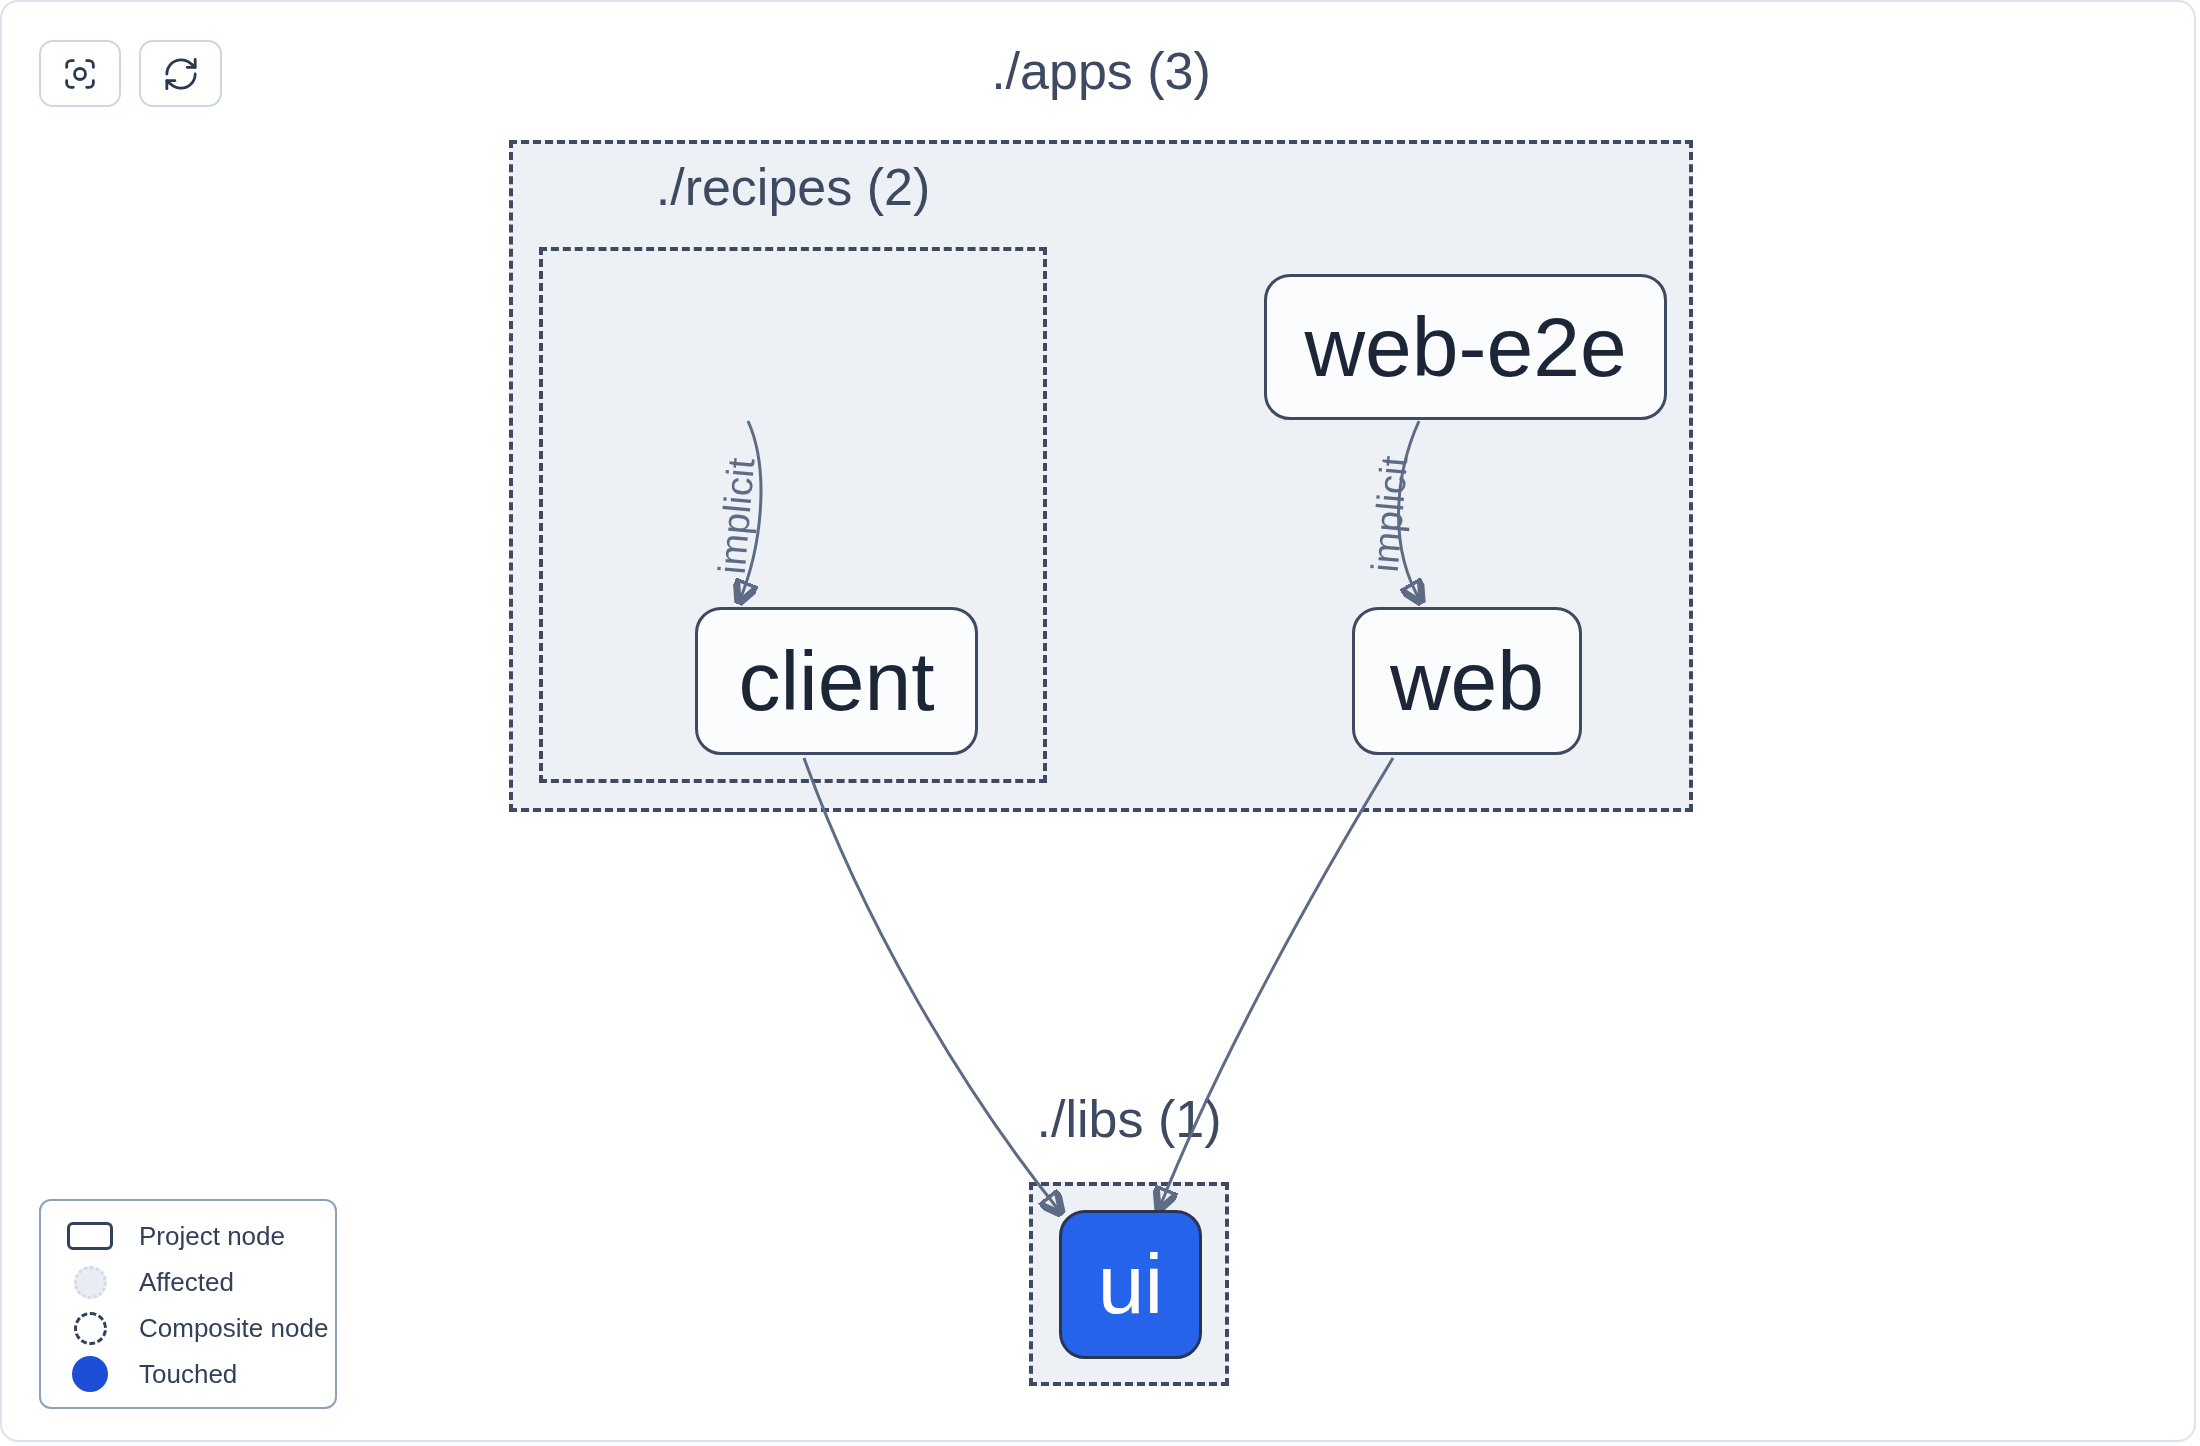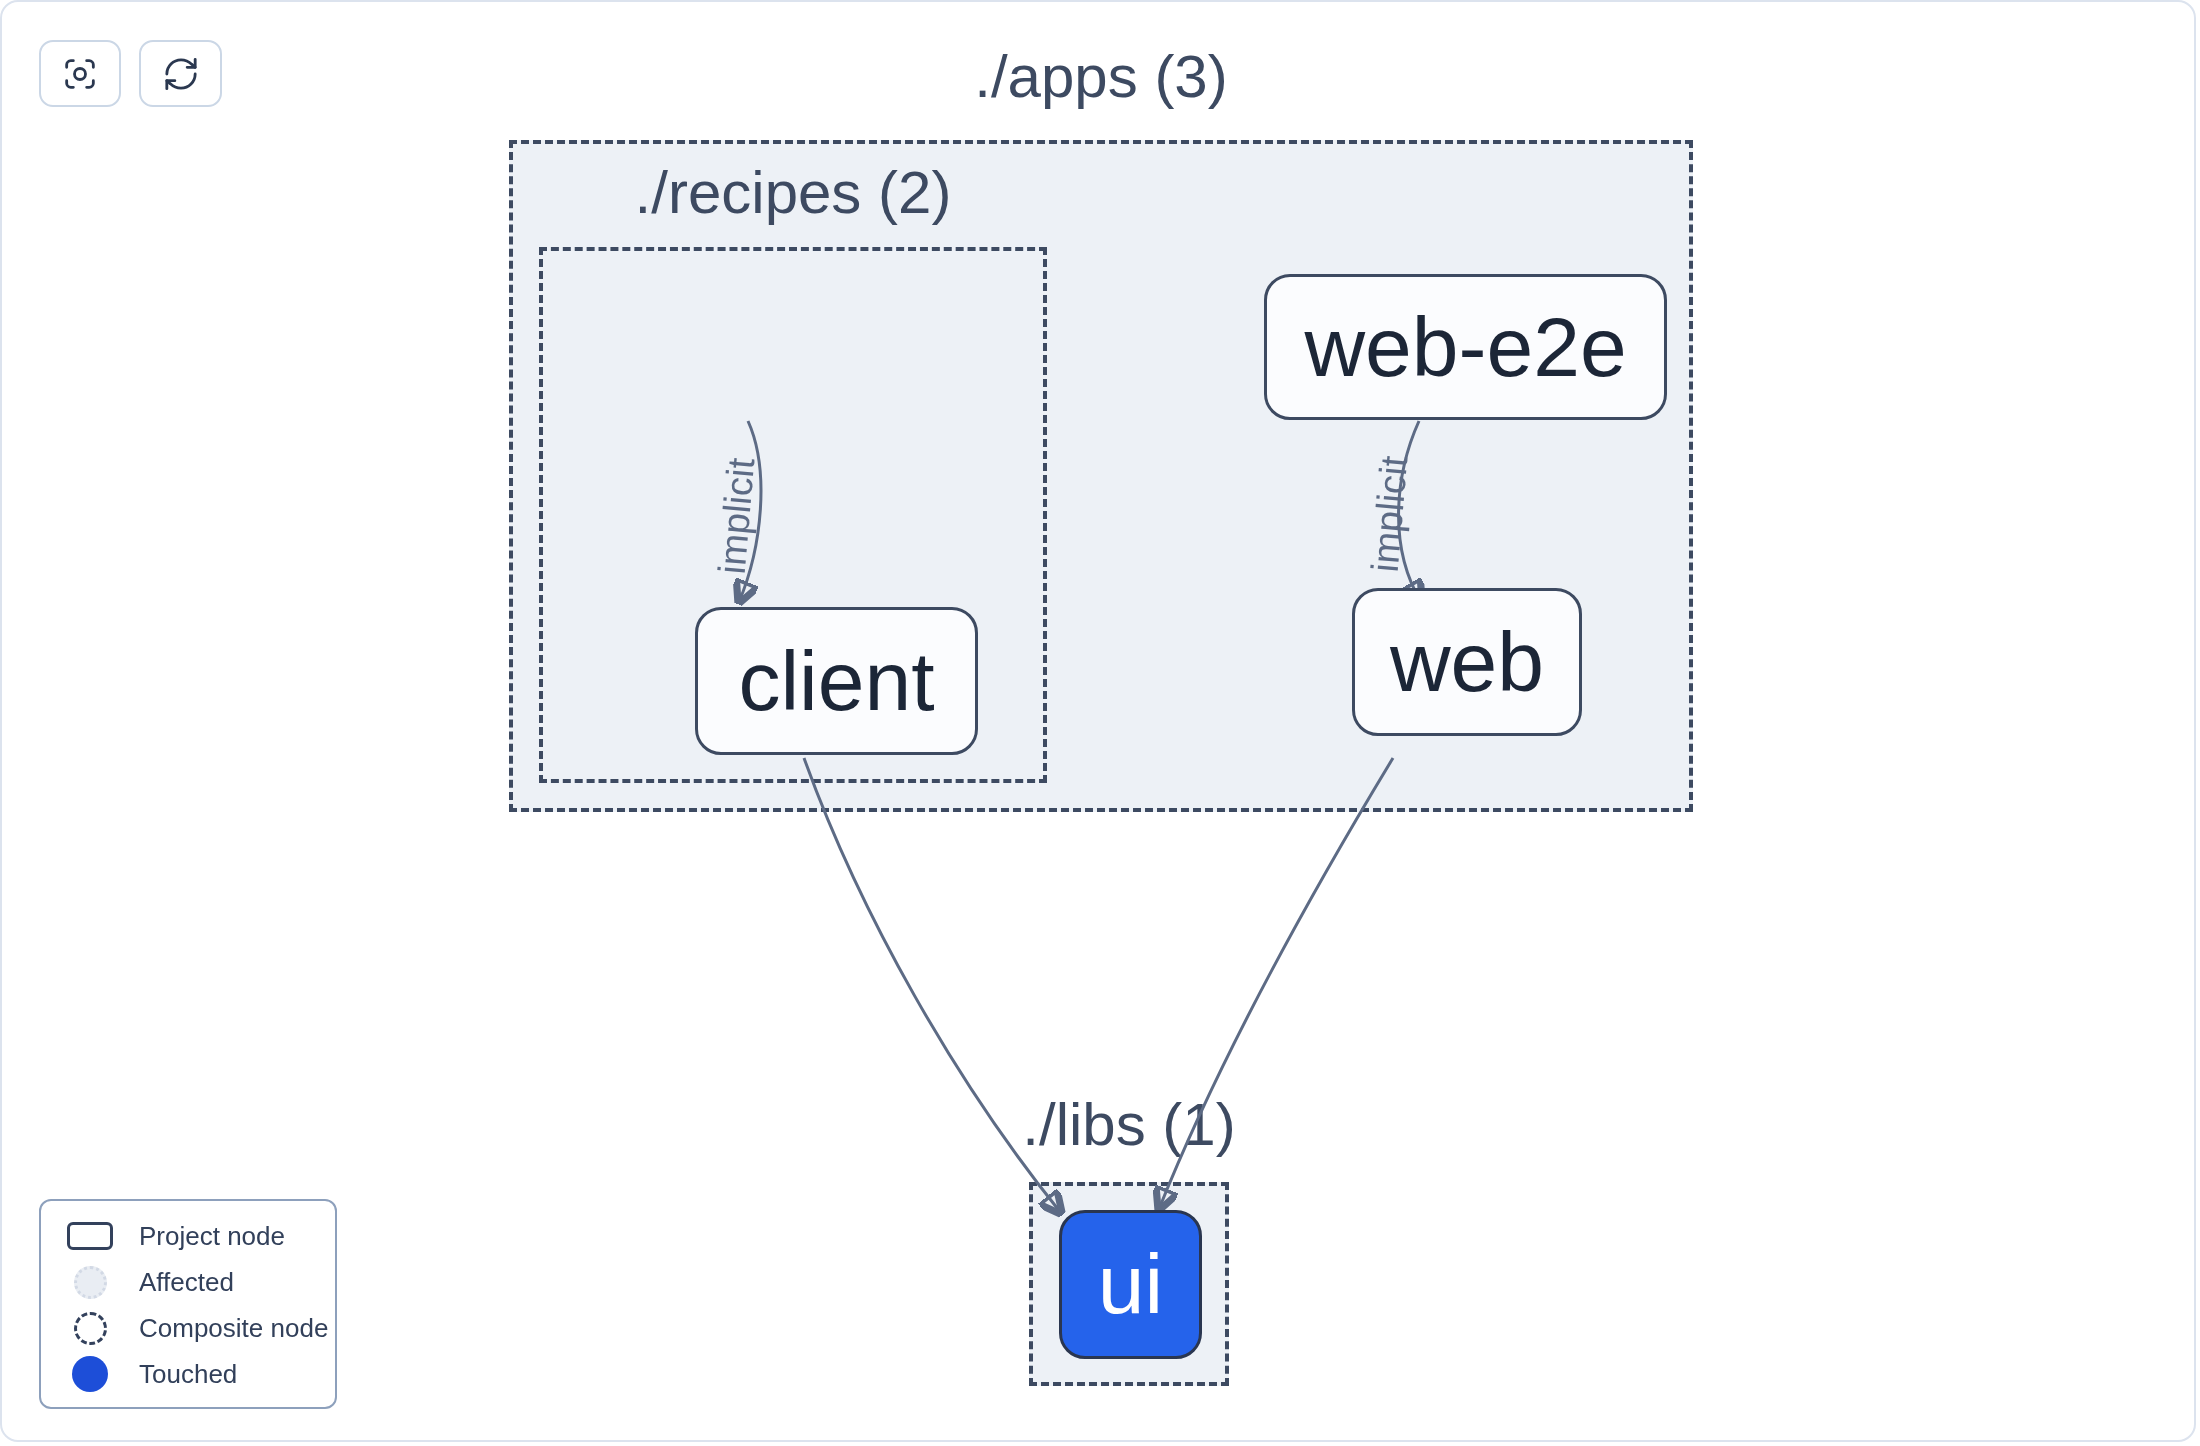--- a/index.html
+++ b/index.html
@@ -14,21 +14,21 @@
     border:2px solid #cbd7e6;border-radius:14px;box-sizing:border-box;
     display:flex;align-items:center;justify-content:center;cursor:pointer;padding:0;
   }
   .tool-btn svg{stroke:#2b3850;fill:none;stroke-width:1.7;stroke-linecap:round;stroke-linejoin:round;}
   
   .composite{
     position:absolute;background:#edf1f6;border:4px dashed #3d4a61;
     box-sizing:border-box;cursor:pointer;
   }
   .composite-title{
-    position:absolute;font-size:60px;line-height:1.15;color:#3d4a61;
+    position:absolute;font-size:52px;line-height:1.15;color:#3d4a61;
     text-align:center;white-space:nowrap;z-index:4;pointer-events:none;
   }
   
   .node{
     position:absolute;background:#fbfcfe;border:3px solid #3d4a61;border-radius:26px;
     box-sizing:border-box;display:flex;align-items:center;justify-content:center;
     font-size:84px;color:#1c2637;z-index:6;cursor:pointer;
   }
   .node.touched{background:#2563eb;border-color:#2a3650;color:#ffffff;}
   
@@ -97,21 +97,21 @@
 
   <span class="edge-label" style="left:735px;top:514px;">implicit</span>
   <span class="edge-label" style="left:1388px;top:512px;">implicit</span>
 
   <div class="node" style="left:1262px;top:272px;width:403px;height:146px;">
     <span>web-e2e</span>
   </div>
   <div class="node" style="left:650px;top:605px;width:283px;height:148px;margin-left:43px;">
     <span>client</span>
   </div>
-  <div class="node" style="left:1350px;top:586px;width:230px;height:148px;">
+  <div class="node" style="left:1350px;top:605px;width:230px;height:148px;">
     <span>web</span>
   </div>
   <div class="node touched" style="left:1057px;top:1208px;width:143px;height:149px;">
     <span>ui</span>
   </div>
 
   <div class="legend">
     <div class="legend-row">
       <div class="legend-swatch-col">
           <div class="sw-project"></div>

